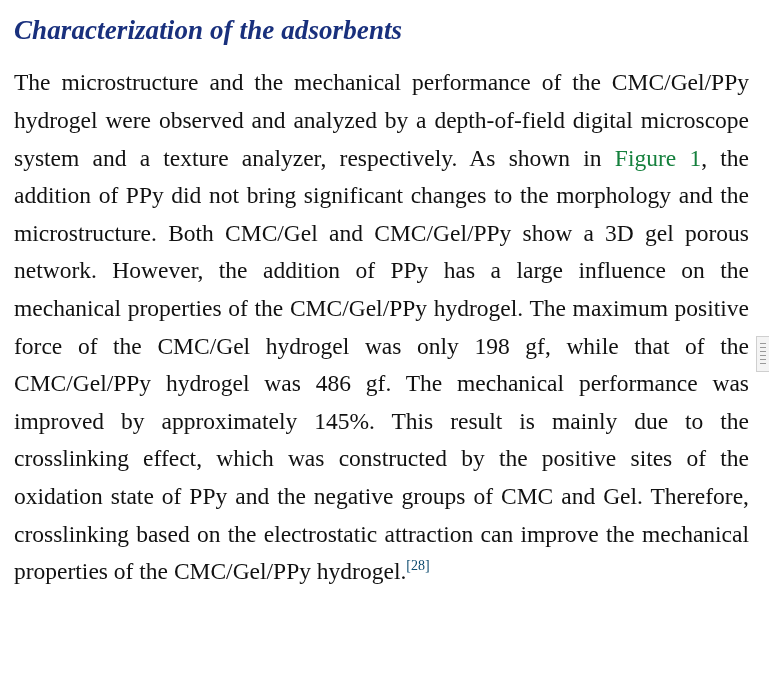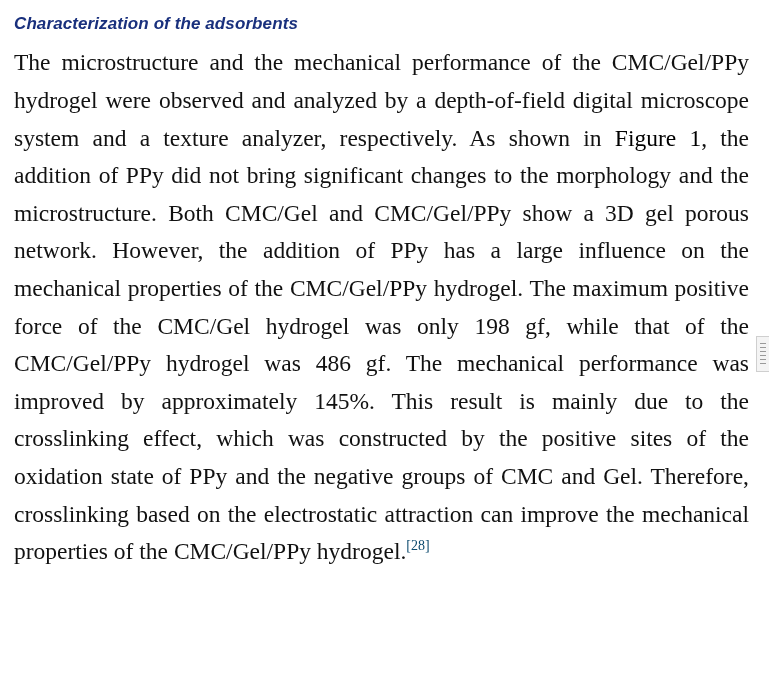--- a/index.html
+++ b/index.html
@@ -15,43 +15,43 @@
     color: #1a1a1a;
   }
   .page {
     position: relative;
     width: 769px;
     height: 694px;
     box-sizing: border-box;
     padding: 10px 18px 0 14px;
   }
   .section-heading {
-    font-family: Liberation Sans, sans-serif;
+    font-family: Liberation Serif, serif;
     font-style: italic;
     font-weight: bold;
-    font-size: 17px;
+    font-size: 27px;
     color: #19307d;
     letter-spacing: 0.1px;
-    margin: 4px 0 10px 0;
+    margin: 4px 0 18px 0;
     line-height: 1.2;
   }
   .body-text {
     font-family: "Liberation Serif", serif;
     font-size: 23.5px;
     line-height: 37.6px;
     color: #111111;
     text-align: justify;
     text-justify: inter-word;
     -webkit-hyphens: manual;
     hyphens: manual;
     margin: 0;
     padding-right: 2px;
   }
   .body-text .link {
-    color: #000000;
+    color: #15803d;
     text-decoration: none;
     cursor: pointer;
   }
   .body-text sup.ref {
     font-size: 14px;
     vertical-align: super;
     line-height: 0;
     color: #0c4a6e;
   }
   

